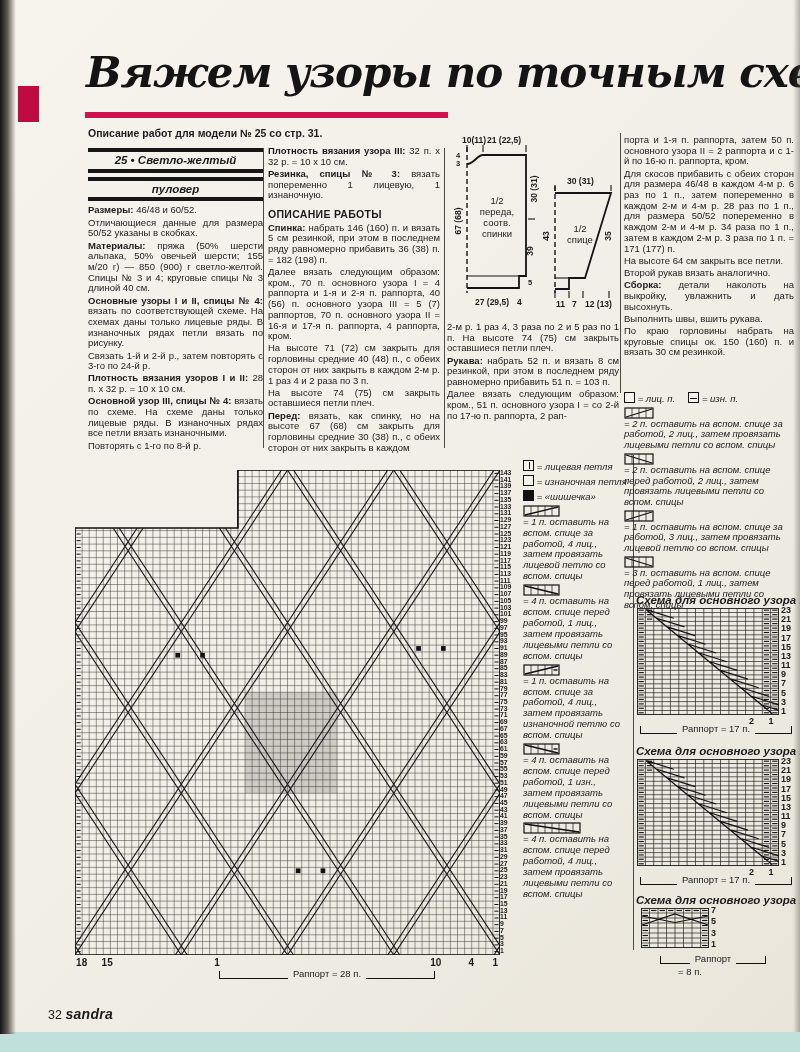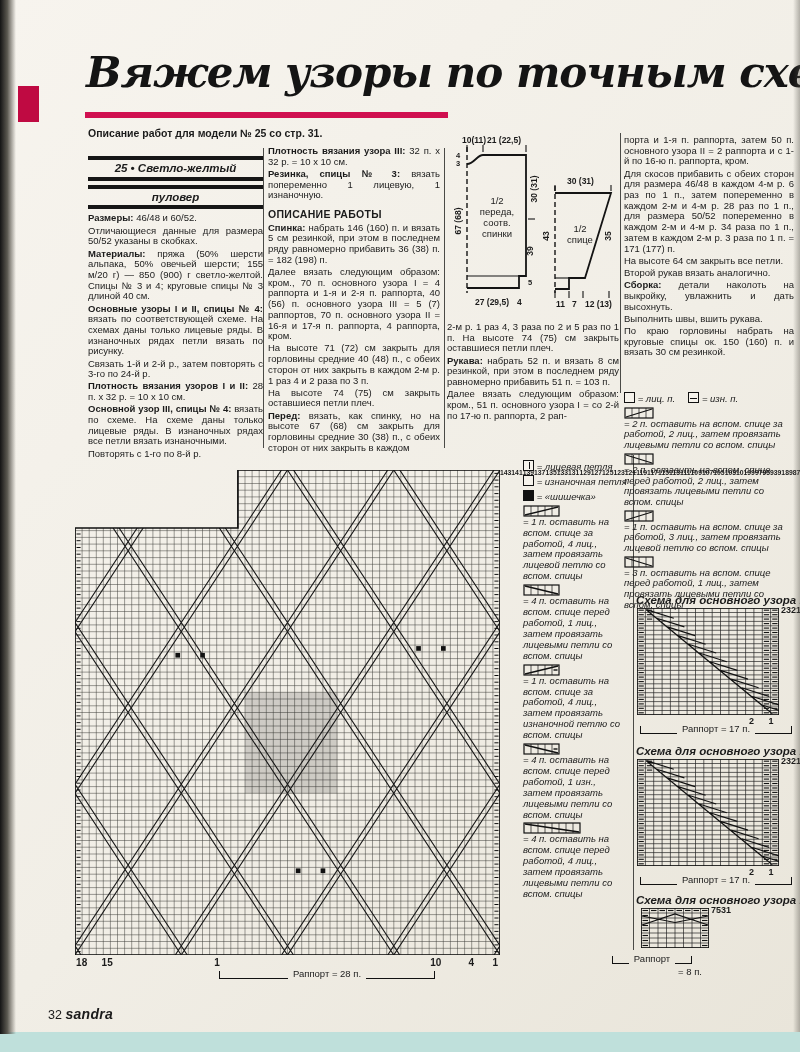--- a/index.html
+++ b/index.html
@@ -37,21 +37,21 @@
   .sq{display:inline-block;width:9px;height:9px;border:1.3px solid #111;
       vertical-align:-1px;position:relative;background:#f6f3ec;}
   .sq.bar::after{content:'';position:absolute;left:50%;top:1px;bottom:1px;width:1.3px;background:#111;}
   .sq.dash::after{content:'';position:absolute;top:50%;left:1px;right:1px;height:1.3px;background:#111;}
   .sq.fill{background:#111;}
   .cable{vertical-align:-1px;}
   
   .chartcap{position:absolute;font-weight:bold;font-style:italic;font-size:11.5px;white-space:nowrap;}
   .bigcap{position:absolute;left:76px;top:468px;width:170px;font-weight:bold;font-style:italic;
           font-size:11.5px;line-height:13.5px;}
-  .rownums{position:absolute;display:flex;flex-direction:row;justify-content:space-between;
+  .rownums{position:absolute;display:flex;flex-direction:column;justify-content:space-between;
            font-weight:bold;text-align:left;}
   .rownums div{height:8px;line-height:8px;}
   .corner{position:absolute;font-weight:bold;font-size:9px;letter-spacing:6px;}
   .rapport{position:absolute;display:flex;align-items:flex-end;font-size:9.5px;}
   .rapport .ln{flex:1;height:7px;border-bottom:1.5px solid #111;}
   .rapport .ln.l{border-left:1.5px solid #111;}
   .rapport .ln.r{border-right:1.5px solid #111;}
   .rapport .lab{padding:0 5px;white-space:nowrap;}
   .ticks{position:absolute;font-weight:bold;font-size:10px;}
   .ticks span{position:absolute;top:0;}
@@ -68,21 +68,21 @@
   <h1 class="title">Вяжем узоры по точным схемам</h1>
   <div class="redsq"></div>
   <div class="redbar"></div>
   <div class="subtitle">Описание работ для модели № 25 со стр. 31.</div>
 
   <div class="vrule" style="left:263px;top:148px;height:300px;"></div>
   <div class="vrule" style="left:444px;top:148px;height:300px;"></div>
   <div class="vrule" style="left:620px;top:133px;height:260px;"></div>
   <div class="vrule" style="left:633px;top:455px;height:495px;"></div>
 
-  <div class="col" style="left:88px;top:156px;width:175px;">
+  <div class="col" style="left:88px;top:148px;width:175px;">
     <div class="boxhead">25 • Светло-желтый</div>
     <div class="boxhead">пуловер</div>
     <div>
 
     <p class="para"><b class="lead">Размеры:</b><span> 46/48 и 60/52.</span></p>
         <p class="para"><b class="lead"></b><span>Отличающиеся данные для размера 50/52 указаны в скобках.</span></p>
         <p class="para"><b class="lead">Материалы:</b><span> пряжа (50% шерсти альпака, 50% овечьей шерсти; 155 м/20 г) — 850 (900) г светло-желтой. Спицы № 3 и 4; круговые спицы № 3 длиной 40 см.</span></p>
         <p class="para"><b class="lead">Основные узоры I и II, спицы № 4:</b><span> вязать по соответствующей схеме. На схемах даны только лицевые ряды. В изнаночных рядах петли вязать по рисунку.</span></p>
         <p class="para"><b class="lead"></b><span>Связать 1-й и 2-й р., затем повторять с 3-го по 24-й р.</span></p>
         <p class="para"><b class="lead">Плотность вязания узоров I и II:</b><span> 28 п. х 32 р. = 10 х 10 см.</span></p>
@@ -734,21 +734,21 @@
       <line x1="61.0" y1="37.5" x2="66.5" y2="37.5" stroke="#111" stroke-width="1.1"></line>
       <path d="M1,17 L34,6 L67,17 M1,8 L34,14.5 L67,8" stroke="#111" stroke-width="1.2" fill="none"></path>
       <rect x="0" y="0" width="68" height="40" fill="none" stroke="#111" stroke-width="1.6"></rect>
     </svg>
   <div id="sc2rows" class="rownums" style="left:711px;top:906px;width:12px;height:42px;font-size:9px;">
       <div>7</div>
       <div>5</div>
       <div>3</div>
       <div>1</div>
     </div>
-  <div class="rapport" style="left:612px;top:953px;width:80px;">
+  <div class="rapport" style="left:660px;top:953px;width:106px;">
     <span class="ln l"></span>
       <span class="lab">Раппорт</span>
       <span class="ln r"></span>
   </div>
   <div style="position:absolute;left:644px;top:966px;width:92px;text-align:center;font-size:9.5px;">= 8 п.</div>
 
   <div class="scanedge"></div>
   <div class="rightshadow"></div>
   <div class="footer">
     <span>32</span>

